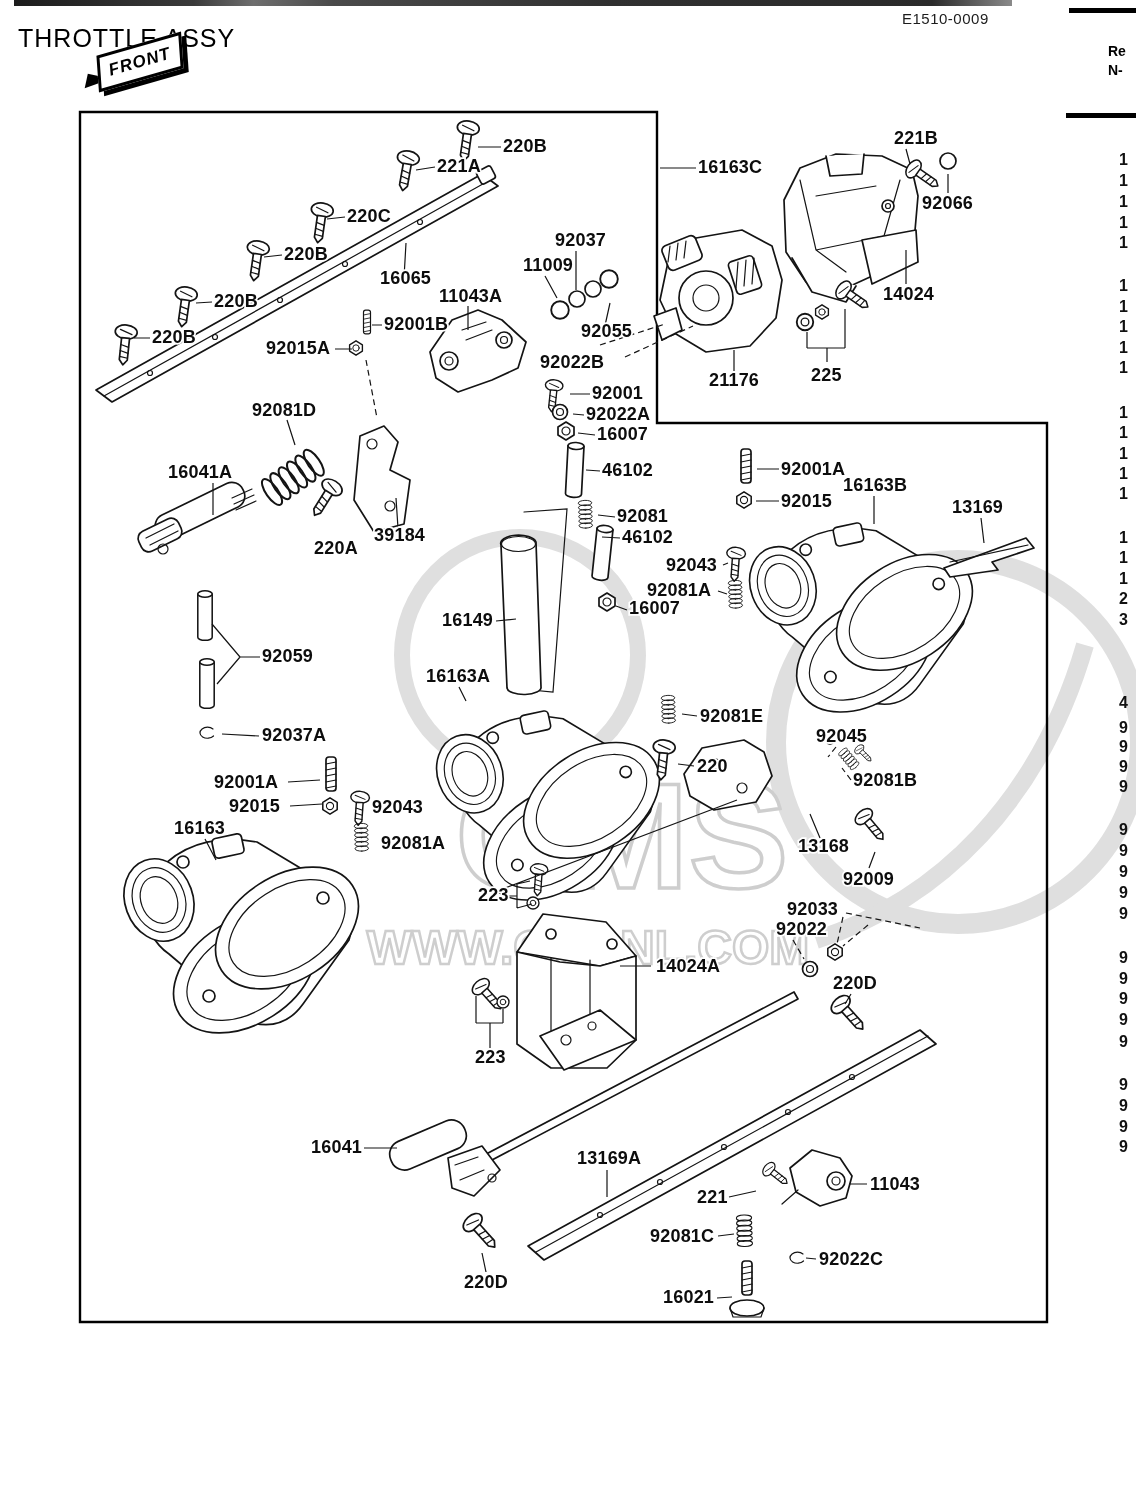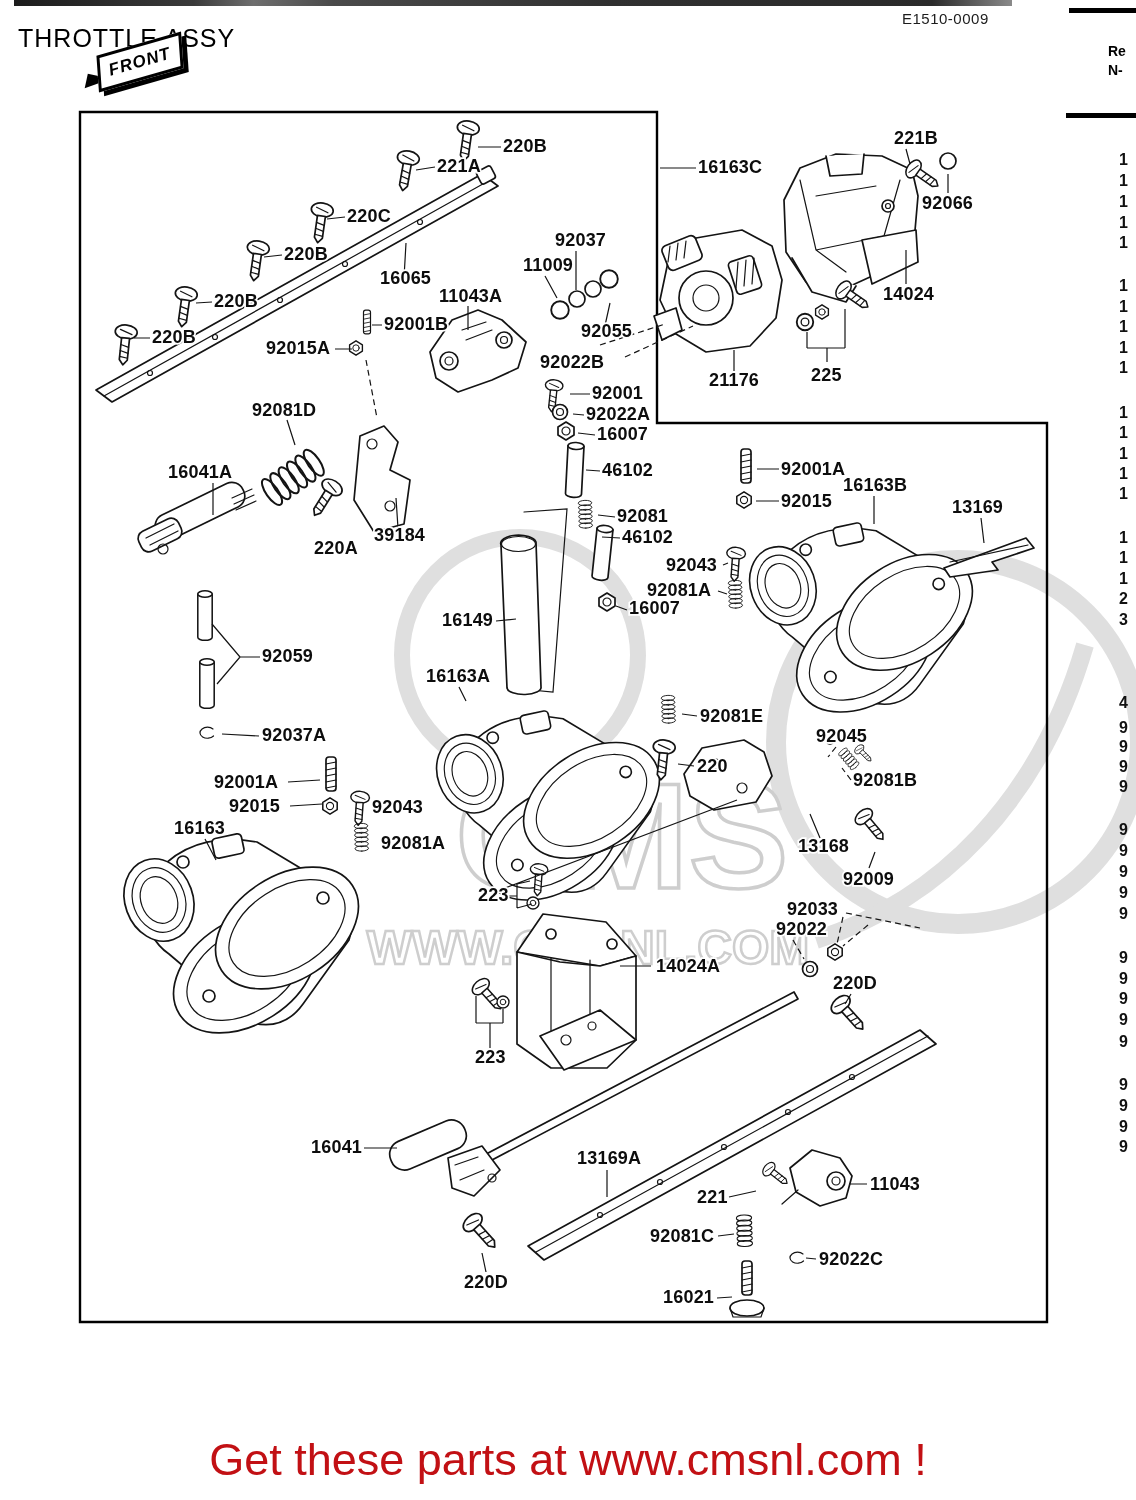--- a/index.html
+++ b/index.html
@@ -395,14 +395,13 @@
         <div class="qty" style="top: 990px;">9</div>
         <div class="qty" style="top: 1011px;">9</div>
         <div class="qty" style="top: 1033px;">9</div>
         <div class="qty" style="top: 1076px;">9</div>
         <div class="qty" style="top: 1097px;">9</div>
         <div class="qty" style="top: 1118px;">9</div>
         <div class="qty" style="top: 1138px;">9</div>
       </div>
   </div>
 
-  <div class="banner">Get these parts at www.cmsnl.com !</div>
 </div>
 
 </body></html>

